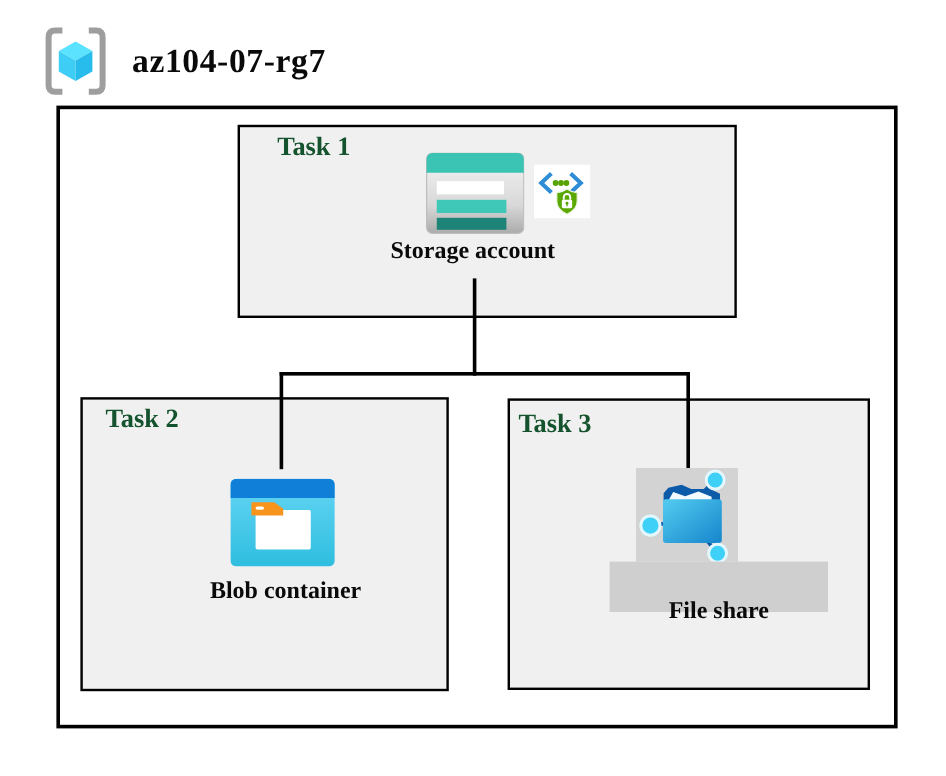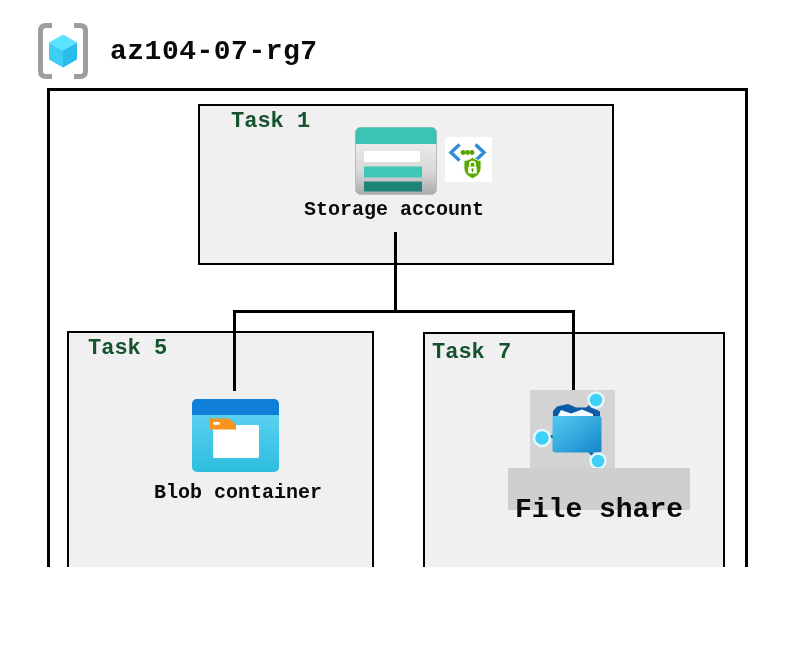--- a/index.html
+++ b/index.html
@@ -1,18 +1,18 @@
 <!DOCTYPE html>
 <html><head>
 <meta charset="utf-8">
 <style>
   html,body{margin:0;padding:0;background:#fff;}
   .canvas{
-    position:relative;width:788px;height:567px;background:#fff;overflow:hidden;
-    font-family:Liberation Mono, monospace;
+    position:relative;width:788px;height:647px;background:#fff;overflow:hidden;
+    font-family:Liberation Serif, serif;
   }
   .rg-icon{position:absolute;left:36px;top:22px;width:54px;height:58px;}
   .rg-title{
     position:absolute;left:110px;top:36px;font-size:28px;font-weight:bold;color:#0a0a0a;
     white-space:nowrap;letter-spacing:0.5px;
   }
   .outer-box{
     position:absolute;left:47px;top:88px;width:701px;height:519px;
     border:3px solid #000;background:#fff;box-sizing:border-box;
   }
@@ -32,21 +32,21 @@
     position:absolute;font-size:20px;font-weight:bold;color:#0a0a0a;white-space:nowrap;
     transform:translateX(-50%);
   }
   .res-label.storage{left:394px;top:198px;}
   .res-label.blob{left:238px;top:481px;}
   .fileshare-label-bg{
     position:absolute;left:508px;top:468px;width:182px;height:42px;background:#CFCFCF;
     display:flex;align-items:center;justify-content:center;
   }
   .fileshare-label-bg .res-label-inline{
-    font-size:28px;font-weight:bold;color:#0a0a0a;white-space:nowrap;margin-top:40px;
+    font-size:20px;font-weight:bold;color:#0a0a0a;white-space:nowrap;margin-top:40px;
   }
   .connector{position:absolute;background:#000;}
   .conn-v1{left:394px;top:232px;width:3px;height:81px;}
   .conn-h1{left:233px;top:310px;width:342px;height:3px;}
   .conn-v2{left:233px;top:310px;width:3px;height:81px;}
   .conn-v3{left:572px;top:310px;width:3px;height:82px;}
   .storage-icon{position:absolute;left:355px;top:127px;width:82px;height:68px;}
   .sas-icon{position:absolute;left:445px;top:137px;width:47px;height:45px;}
   .blob-icon{position:absolute;left:192px;top:399px;width:87px;height:73px;}
   .fileshare-bg{
@@ -76,22 +76,22 @@
   <div class="task-box t1"></div>
   <div class="task-box t2"></div>
   <div class="task-box t3"></div>
 
   <div class="connector conn-v1"></div>
   <div class="connector conn-h1"></div>
   <div class="connector conn-v2"></div>
   <div class="connector conn-v3"></div>
 
   <div class="task-label t1">Task 1</div>
-  <div class="task-label t2">Task 5</div>
-  <div class="task-label t3">Task 7</div>
+  <div class="task-label t2">Task 2</div>
+  <div class="task-label t3">Task 3</div>
 
   <span class="storage-icon">
     <svg width="82" height="68" viewBox="0 0 82 68">
       <defs>
         <linearGradient id="sg" x1="0" y1="0" x2="0" y2="1">
           <stop offset="0" stop-color="#F5F5F5"></stop>
           <stop offset="0.65" stop-color="#D8D8D8"></stop>
           <stop offset="1" stop-color="#ABABAB"></stop>
         </linearGradient>
       </defs>

